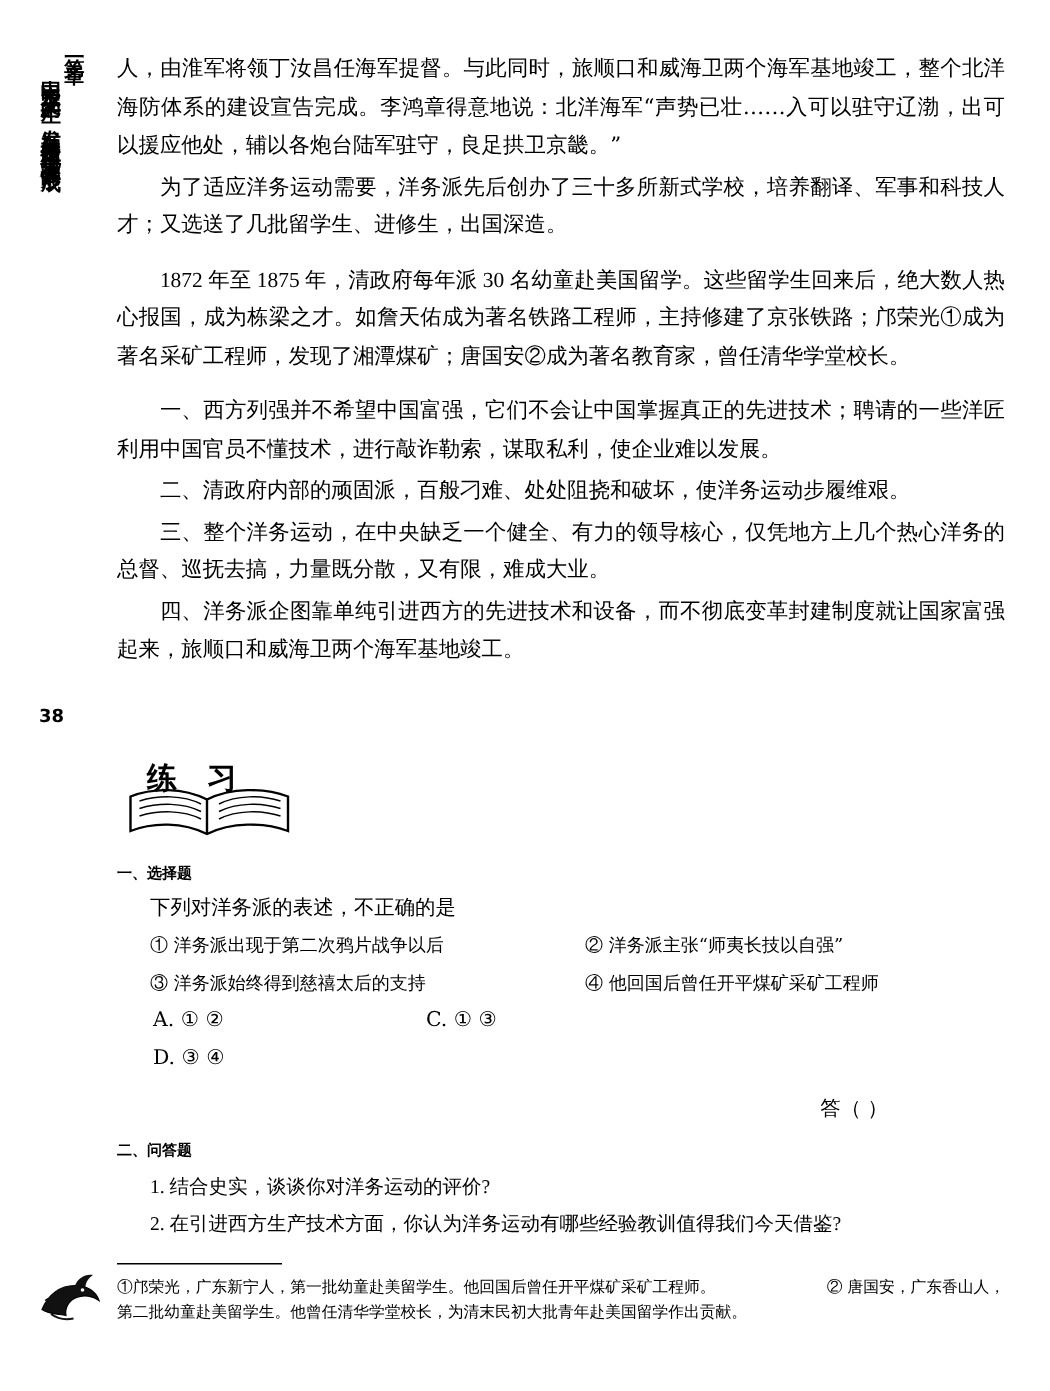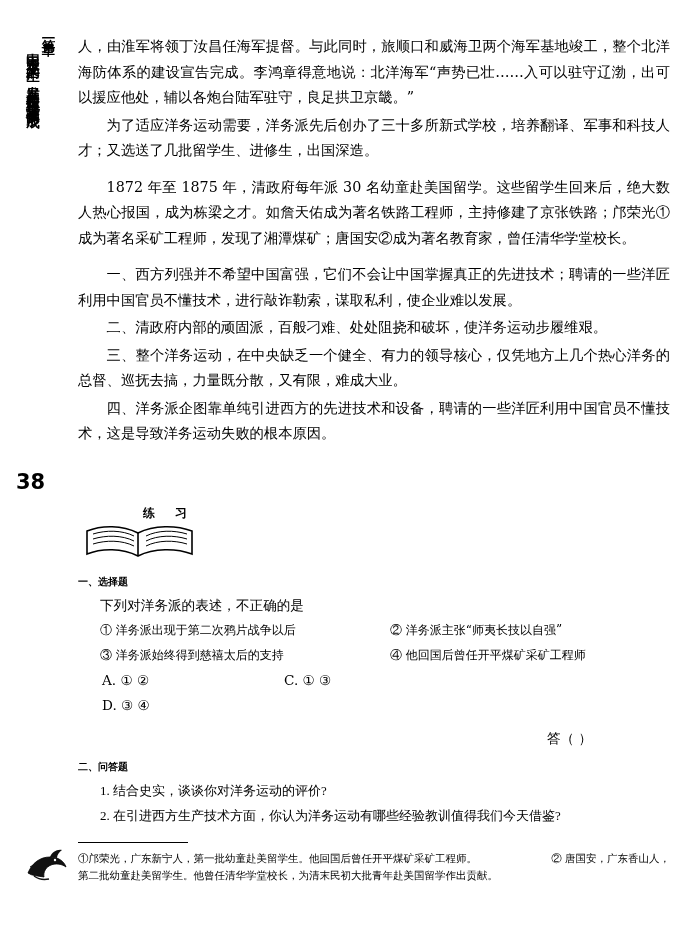--- a/index.html
+++ b/index.html
@@ -40,44 +40,45 @@
   .side-strip .chap-title {
     display: block;
   }
   .side-strip .chap-sub {
     display: block;
     margin-top: 14px;
   }
 
   .page-number {
     position: absolute;
-    left: 16px;
+    left: 26px;
     top: 470px;
     font-family: "DejaVu Sans", "Liberation Sans", sans-serif;
-    font-size: 21px;
+    font-size: 12px;
     font-weight: bold;
   }
 
   
   .content {
     position: absolute;
     left: 78px;
     top: 34px;
     width: 592px;
   }
   p.body {
     font-family: "DejaVu Serif", "Liberation Serif", serif;
     font-size: 14.3px;
     line-height: 25.5px;
     margin: 0 0 2px 0;
     text-align: justify;
     text-justify: inter-ideograph;
   }
   p.indent {
     text-indent: 2em;
+    font-family: Liberation Serif, serif;
   }
   .sub-head {
     font-weight: bold;
   }
   .gap-small { height: 9px; }
 
   
   .exercise-wrap {
     position: absolute;
     left: 78px;
@@ -96,24 +97,23 @@
     left: 0;
     top: 16px;
     width: 112px;
     height: 38px;
   }
   .exer-icon .lbl {
     position: absolute;
     left: 14px;
     top: 0px;
     font-family: "DejaVu Serif", "Liberation Serif", serif;
-    font-size: 12px;
+    font-size: 20px;
     font-weight: bold;
     letter-spacing: 4px;
-    margin-left: 45px;
   }
   .exer-icon .lbl .c2 {
     margin-left: 16px;
   }
 
   .sec-title {
     font-family: Liberation Mono, monospace;
     font-size: 10px;
     font-weight: bold;
     margin: 12px 0 4px 0;
@@ -203,21 +203,21 @@
 
   <div class="content">
     <p class="body">人，由淮军将领丁汝昌任海军提督。与此同时，旅顺口和威海卫两个海军基地竣工，整个北洋海防体系的建设宣告完成。李鸿章得意地说：北洋海军“声势已壮……入可以驻守辽渤，出可以援应他处，辅以各炮台陆军驻守，良足拱卫京畿。”</p>
     <p class="body indent">为了适应洋务运动需要，洋务派先后创办了三十多所新式学校，培养翻译、军事和科技人才；又选送了几批留学生、进修生，出国深造。</p>
     <div class="gap-small"></div>
     <p class="body indent">1872 年至 1875 年，清政府每年派 30 名幼童赴美国留学。这些留学生回来后，绝大数人热心报国，成为栋梁之才。如詹天佑成为著名铁路工程师，主持修建了京张铁路；邝荣光①成为著名采矿工程师，发现了湘潭煤矿；唐国安②成为著名教育家，曾任清华学堂校长。</p>
     <div class="gap-small"></div>
     <p class="body indent">一、西方列强并不希望中国富强，它们不会让中国掌握真正的先进技术；聘请的一些洋匠利用中国官员不懂技术，进行敲诈勒索，谋取私利，使企业难以发展。</p>
     <p class="body indent">二、清政府内部的顽固派，百般刁难、处处阻挠和破坏，使洋务运动步履维艰。</p>
     <p class="body indent">三、整个洋务运动，在中央缺乏一个健全、有力的领导核心，仅凭地方上几个热心洋务的总督、巡抚去搞，力量既分散，又有限，难成大业。</p>
-    <p class="body indent">四、洋务派企图靠单纯引进西方的先进技术和设备，聘请的一些洋匠利用中国官员不懂技术，这是导致洋务运动失败的根本原因。</p>
+    <p class="body indent">四、洋务派企图靠单纯引进西方的先进技术和设备，而不彻底变革封建制度就让国家富强起来，旅顺口和威海卫两个海军基地竣工。</p>
   </div>
 
   <div class="exercise-wrap">
 
     <div class="exer-icon">
       <svg class="book" viewBox="0 0 112 38">
         <path d="M3 10 C18 4, 38 4, 54 12 C70 4, 92 4, 108 10 L108 33 C92 27, 70 27, 54 35 C38 27, 18 27, 3 33 Z" fill="#ffffff" stroke="#000" stroke-width="1.6"></path>
         <path d="M54 12 L54 35" stroke="#000" stroke-width="1.6" fill="none"></path>
         <path d="M9 13 C22 9, 38 9, 50 15" stroke="#000" stroke-width="1" fill="none"></path>
         <path d="M9 18 C22 14, 38 14, 50 20" stroke="#000" stroke-width="1" fill="none"></path>

